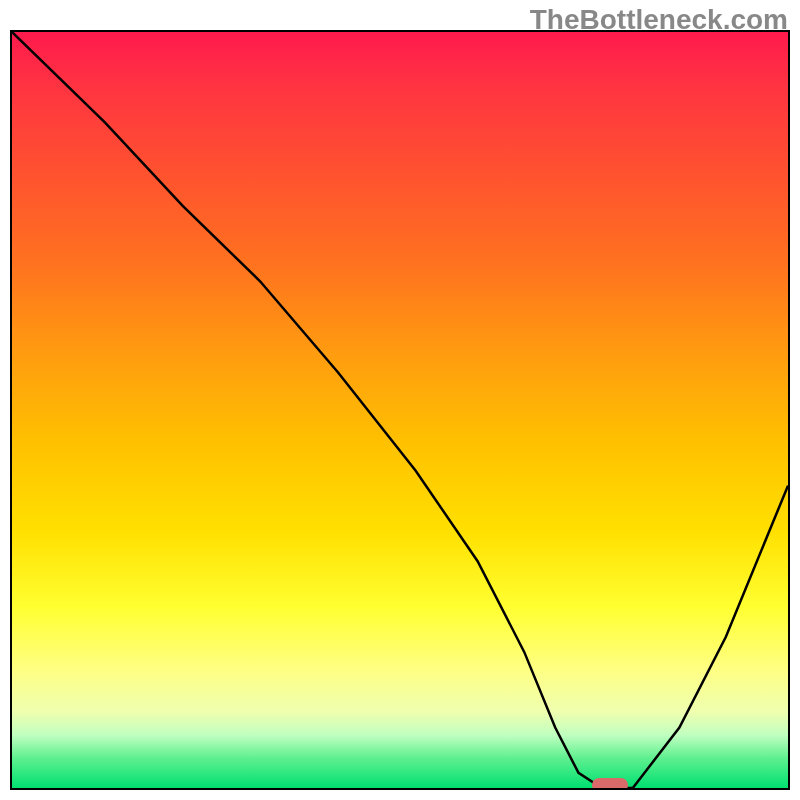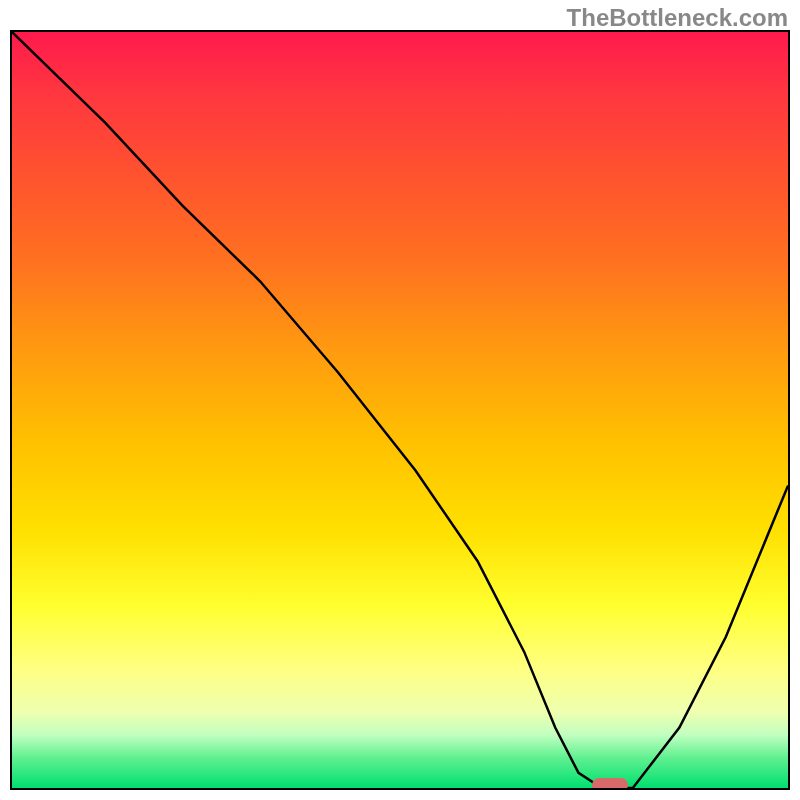--- a/index.html
+++ b/index.html
@@ -8,21 +8,21 @@
     width: 800px;
     height: 800px;
     background: #ffffff;
     font-family: Arial, sans-serif;
     position: relative;
   }
   .watermark {
     position: absolute;
     top: 4px;
     right: 12px;
-    font-size: 24px;
+    font-size: 28px;
     font-weight: bold;
     color: #888888;
     z-index: 10;
   }
   .chart-frame {
     position: absolute;
     top: 30px;
     left: 10px;
     width: 780px;
     height: 760px;

